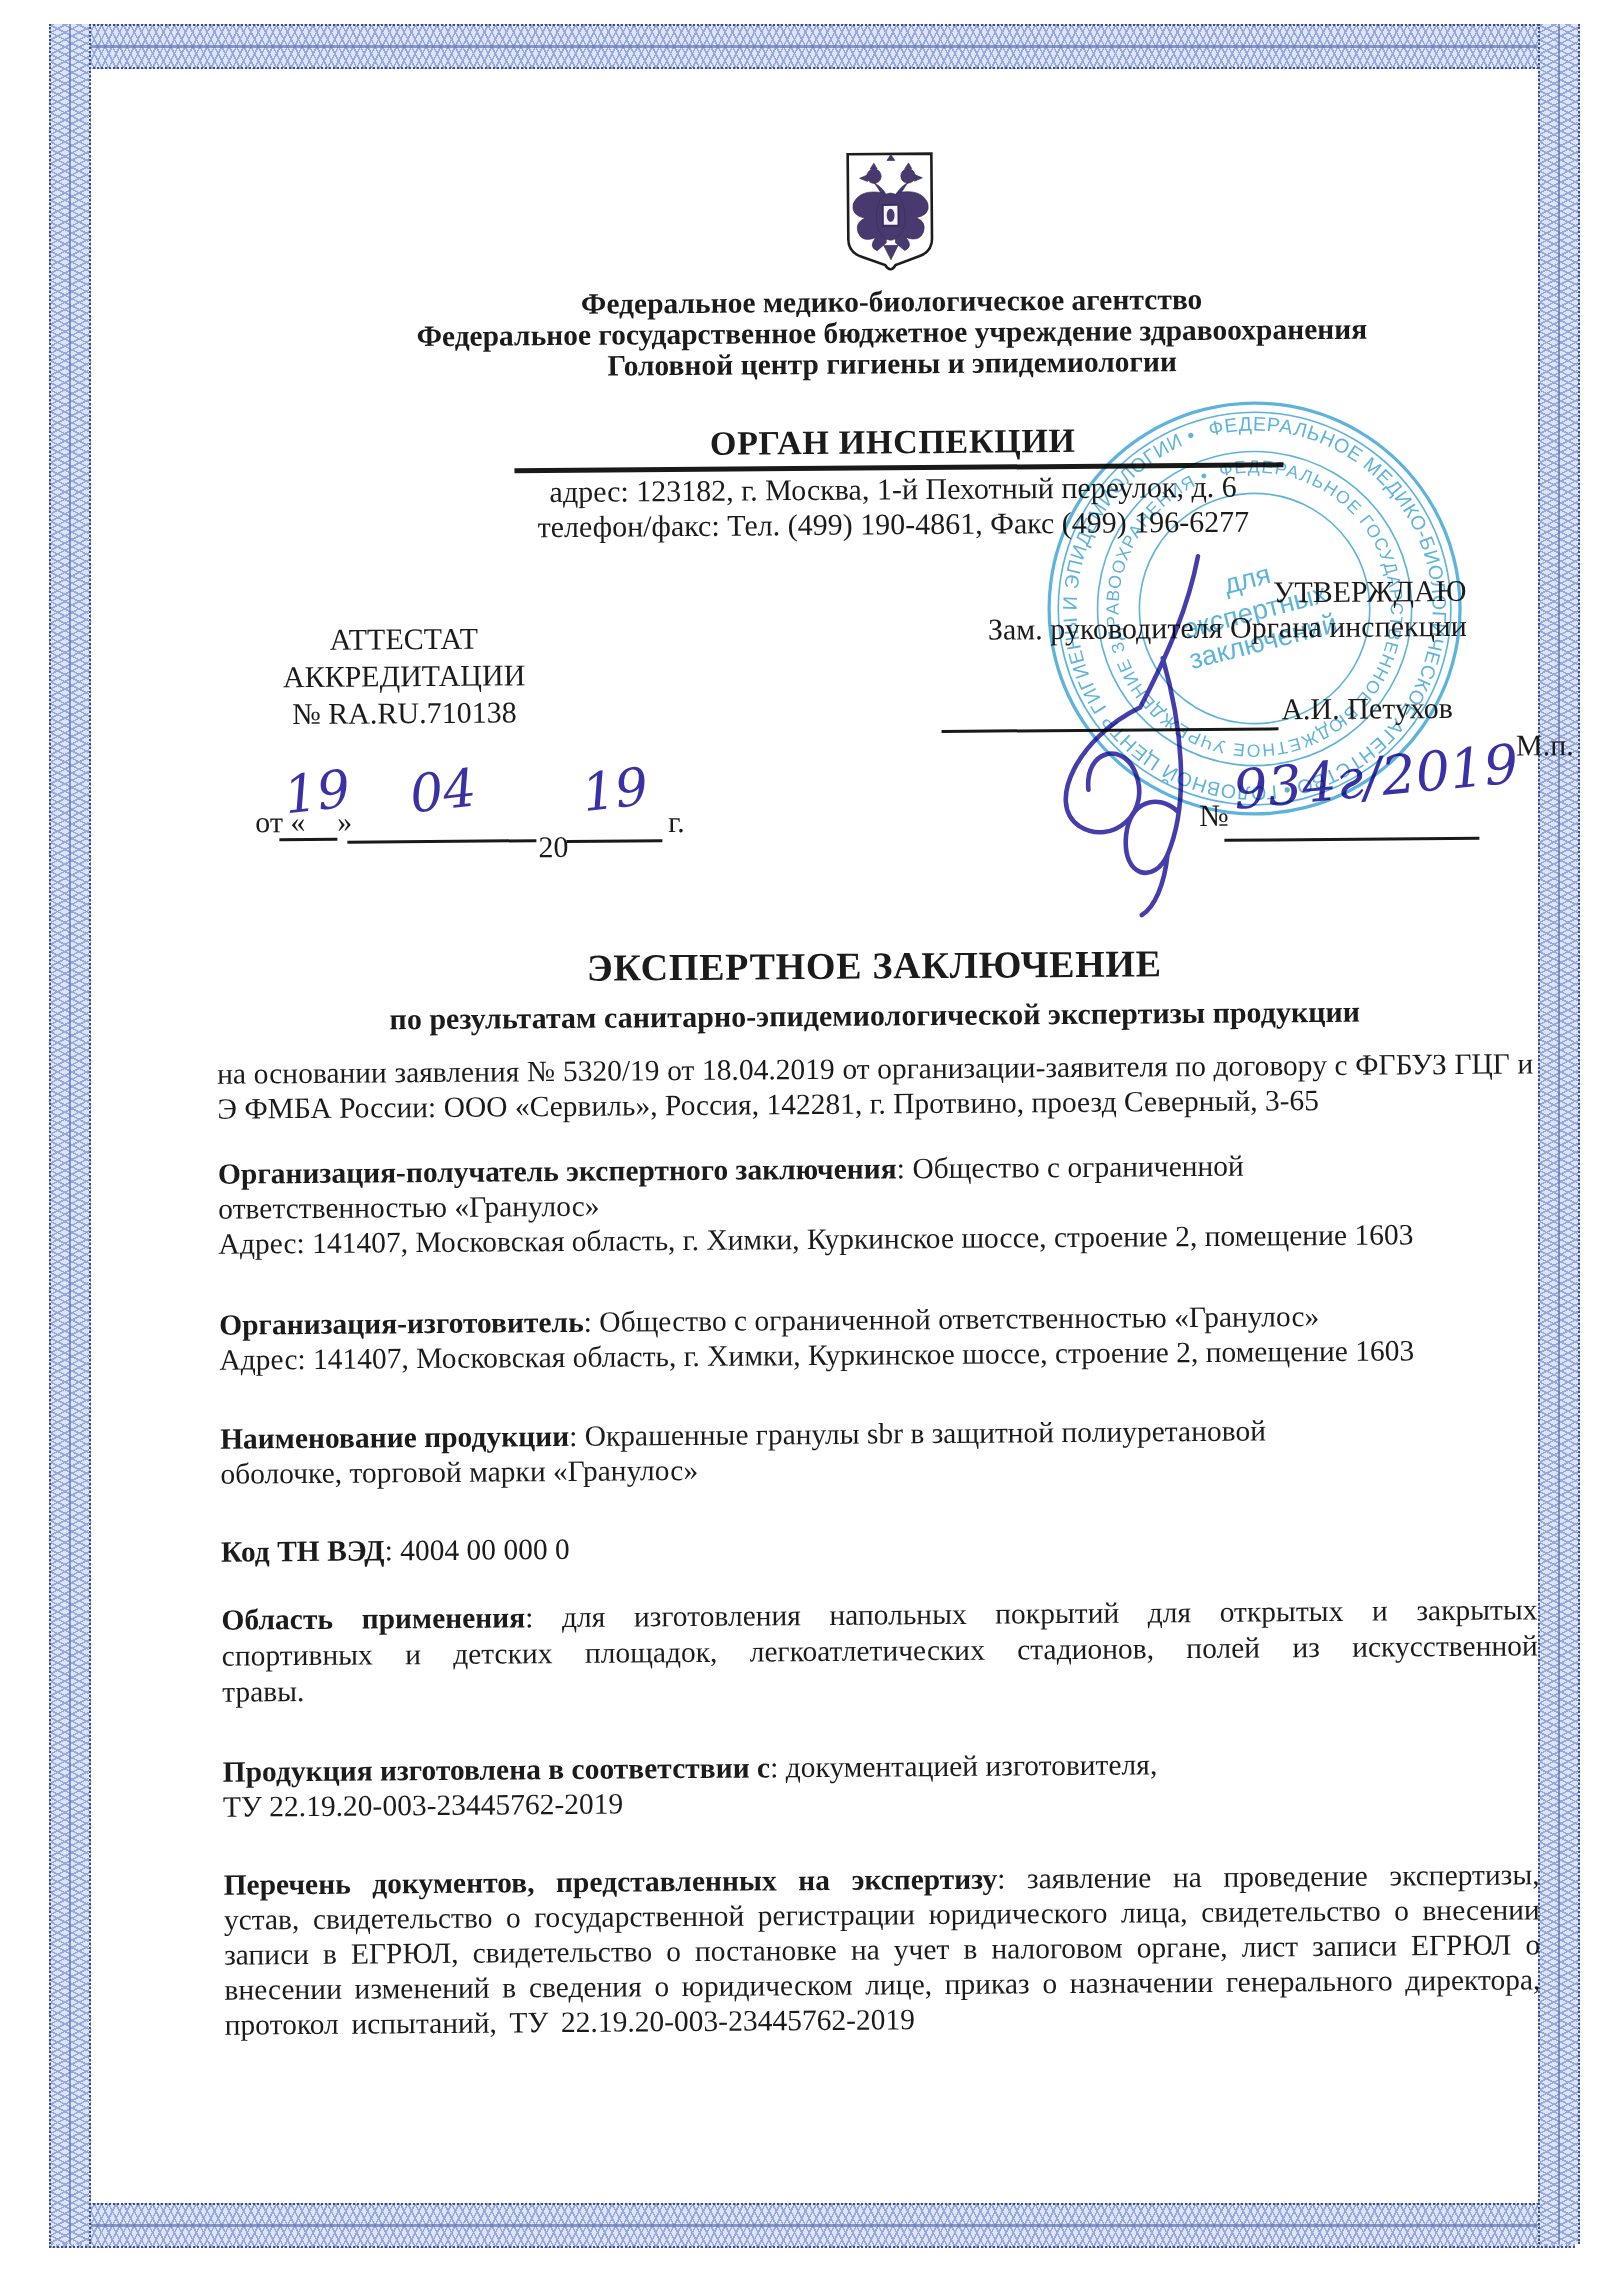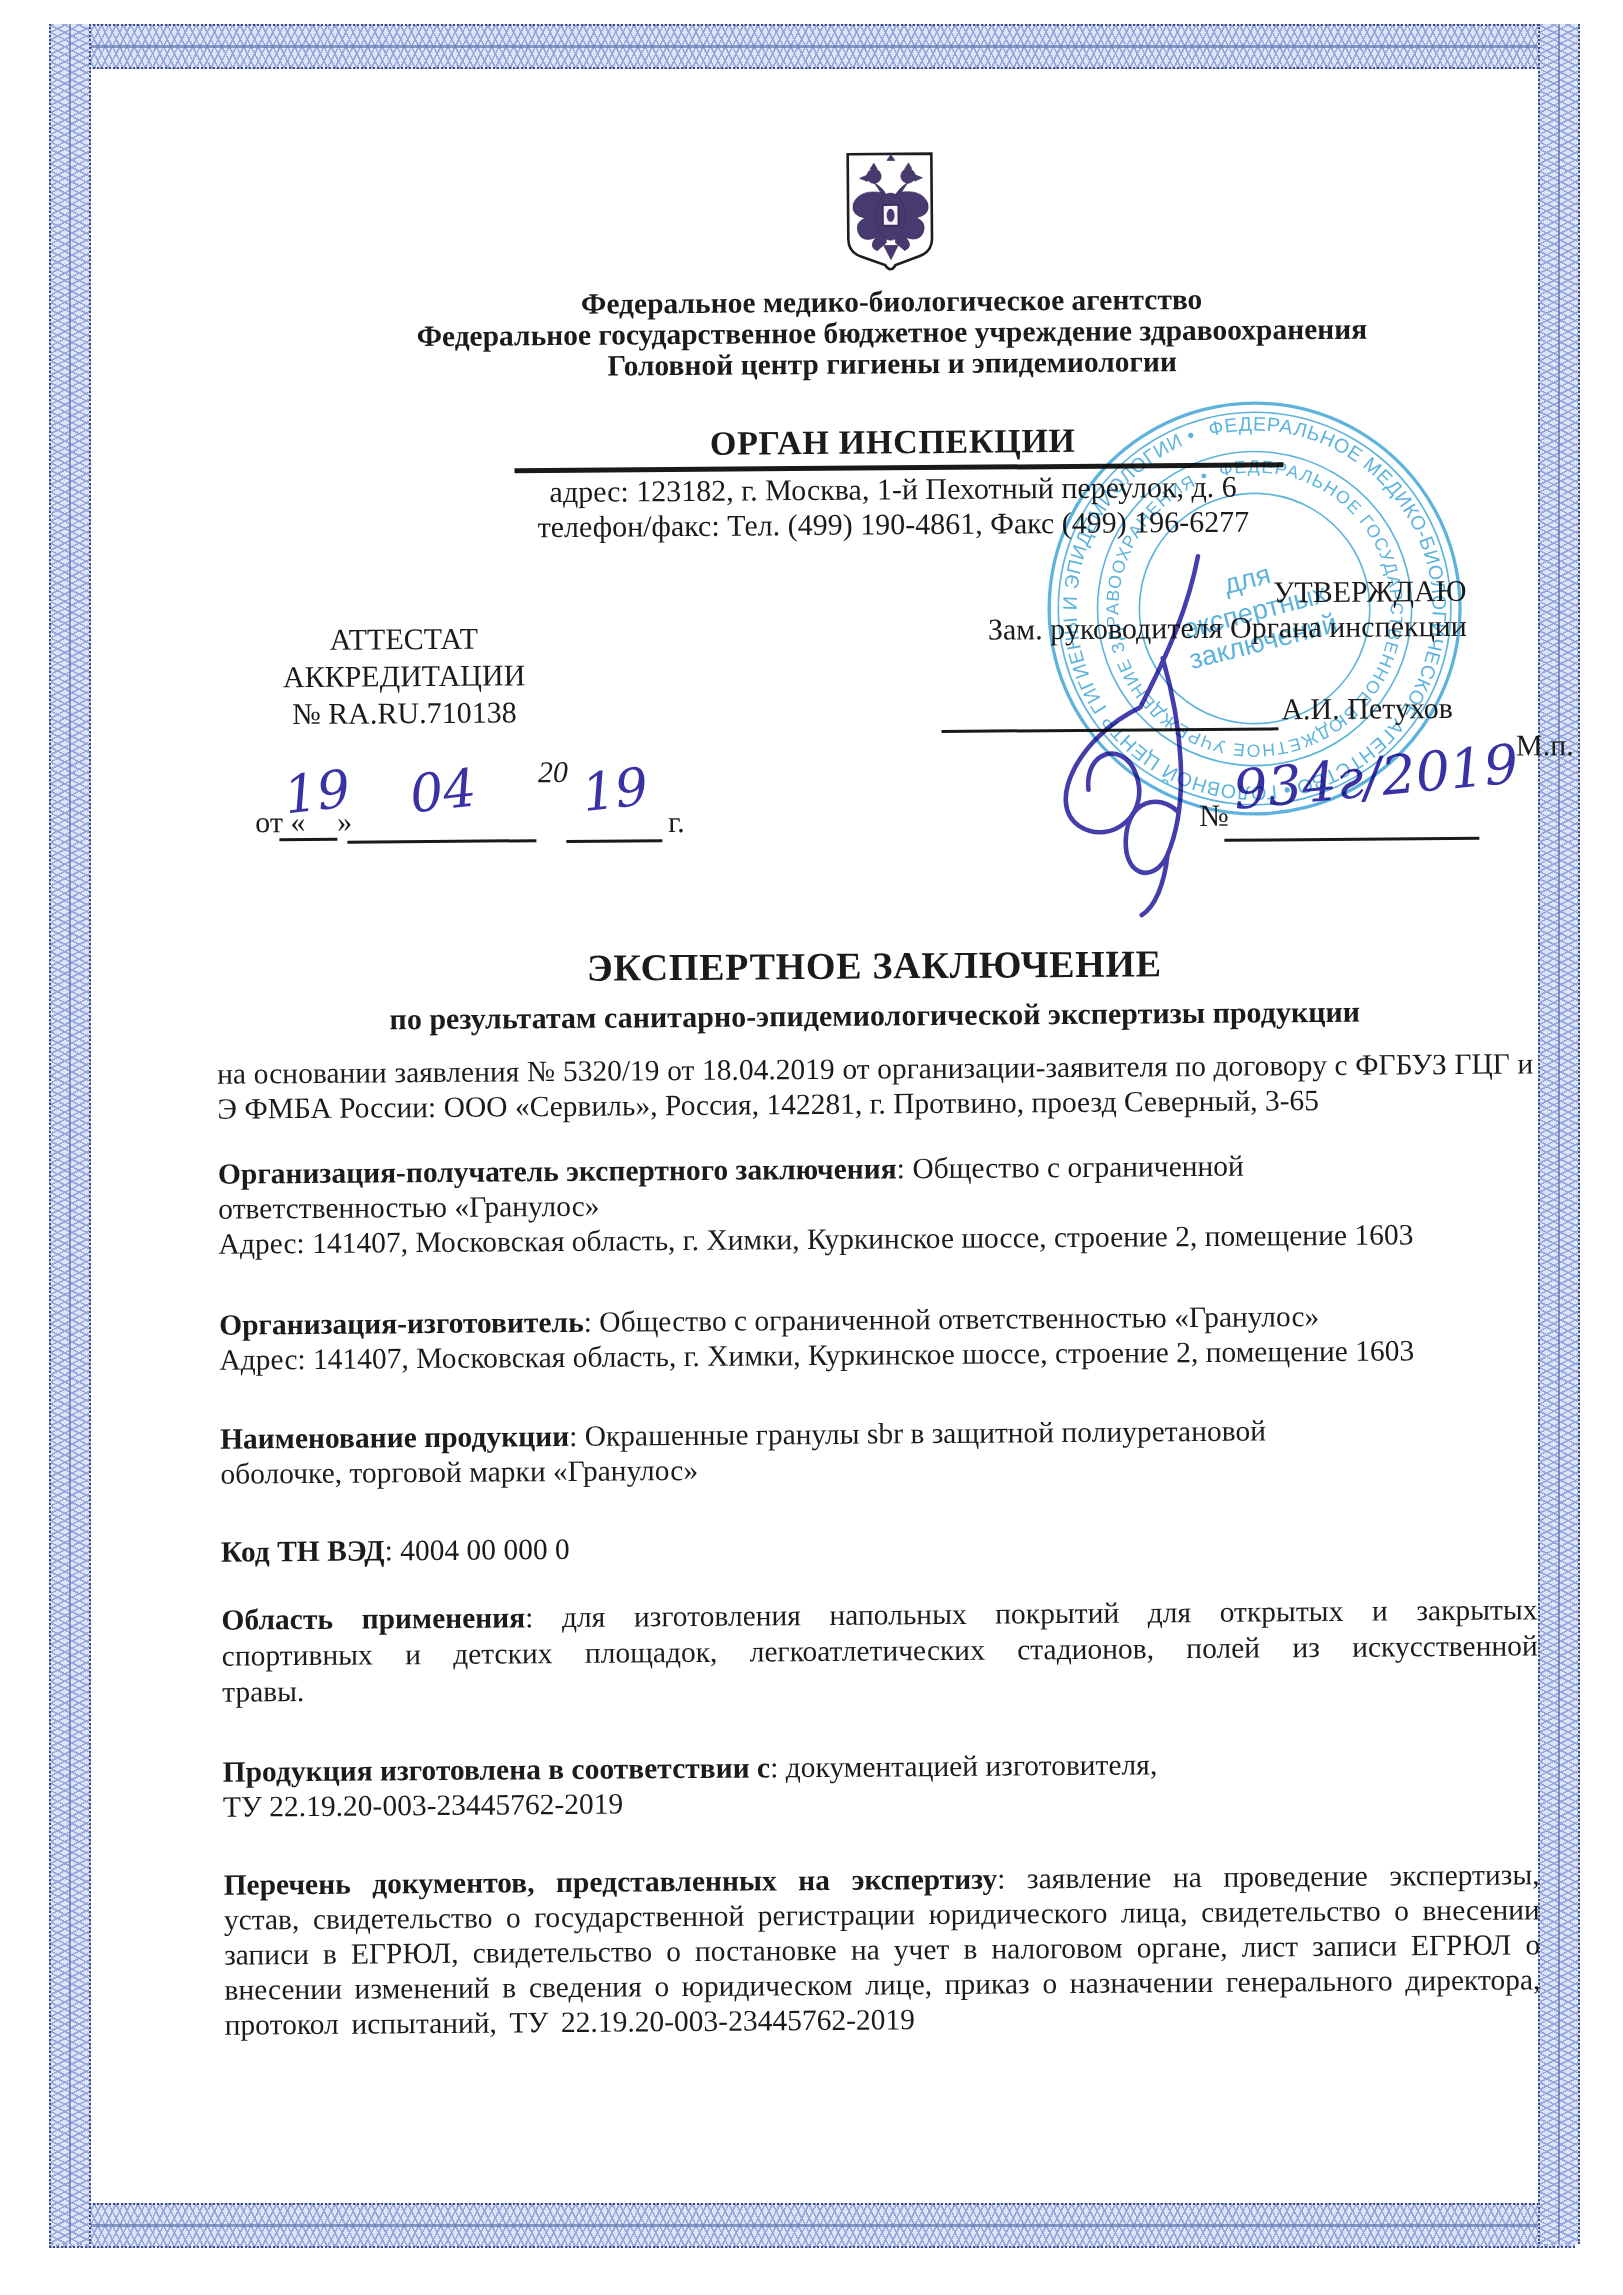--- a/index.html
+++ b/index.html
@@ -91,21 +91,21 @@
   <div class="abs rule" style="left:943px;top:731px;width:337px;height:2.6px;"></div>
   <div class="abs plain" style="left:1283px;top:696px;">А.И. Петухов</div>
   <div class="abs seal-note" style="left:1467px;top:734px;width:108px;text-align:right;">М.п.</div>
 
   <span class="abs plain" style="left:230px;top:801px;margin-left:26px;">от «</span>
   <span class="abs ink" style="left:285px;top:758px;font-size:52px;transform:rotate(-6deg);">19</span>
   <span class="abs plain" style="left:338px;top:801px;">»</span>
   <div class="abs rule" style="left:280px;top:834px;width:58px;height:2.6px;"></div>
   <span class="abs ink" style="left:411px;top:758px;font-size:52px;transform:rotate(-6deg);">04</span>
   <div class="abs rule" style="left:348px;top:837px;width:189px;height:2.6px;"></div>
-  <span class="abs plain" style="left:539px;top:753px;font-style:italic;">20</span>
+  <span class="abs plain" style="left:539px;top:828px;">20</span>
   <span class="abs ink" style="left:583px;top:758px;font-size:52px;transform:rotate(-6deg);">19</span>
   <div class="abs rule" style="left:567px;top:838px;width:96px;height:2.6px;"></div>
   <span class="abs plain" style="left:669px;top:804px;">г.</span>
 
   <span class="abs plain" style="left:1200px;top:801px;font-size:31px;">№</span>
   <span class="abs ink" style="left:1234px;top:750px;font-size:54px;transform:rotate(-5deg);white-space:nowrap;">934г/2019</span>
   <div class="abs rule" style="left:1225px;top:842px;width:255px;height:2.6px;"></div>
 
   <div class="abs ctr title-main" style="left:216px;top:944px;width:1316px;">ЭКСПЕРТНОЕ ЗАКЛЮЧЕНИЕ</div>
   <div class="abs ctr title-sub" style="left:216px;top:999px;width:1316px;">по результатам санитарно-эпидемиологической экспертизы продукции</div>

